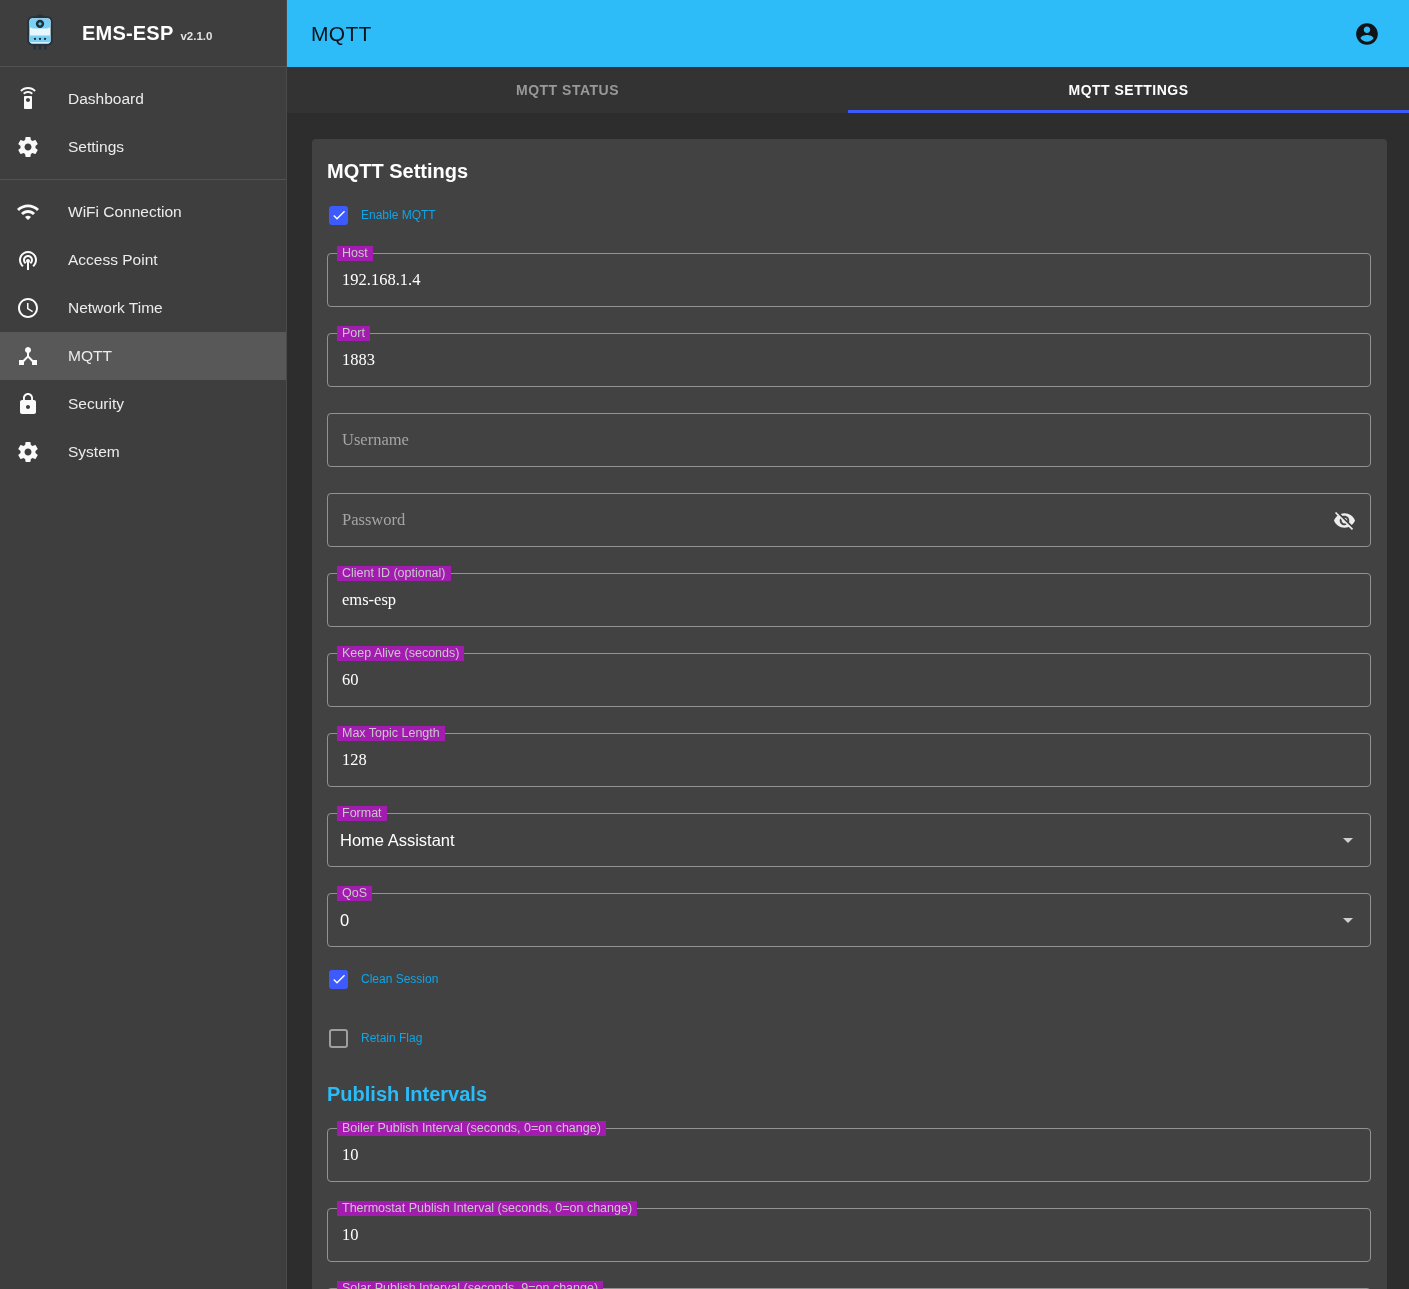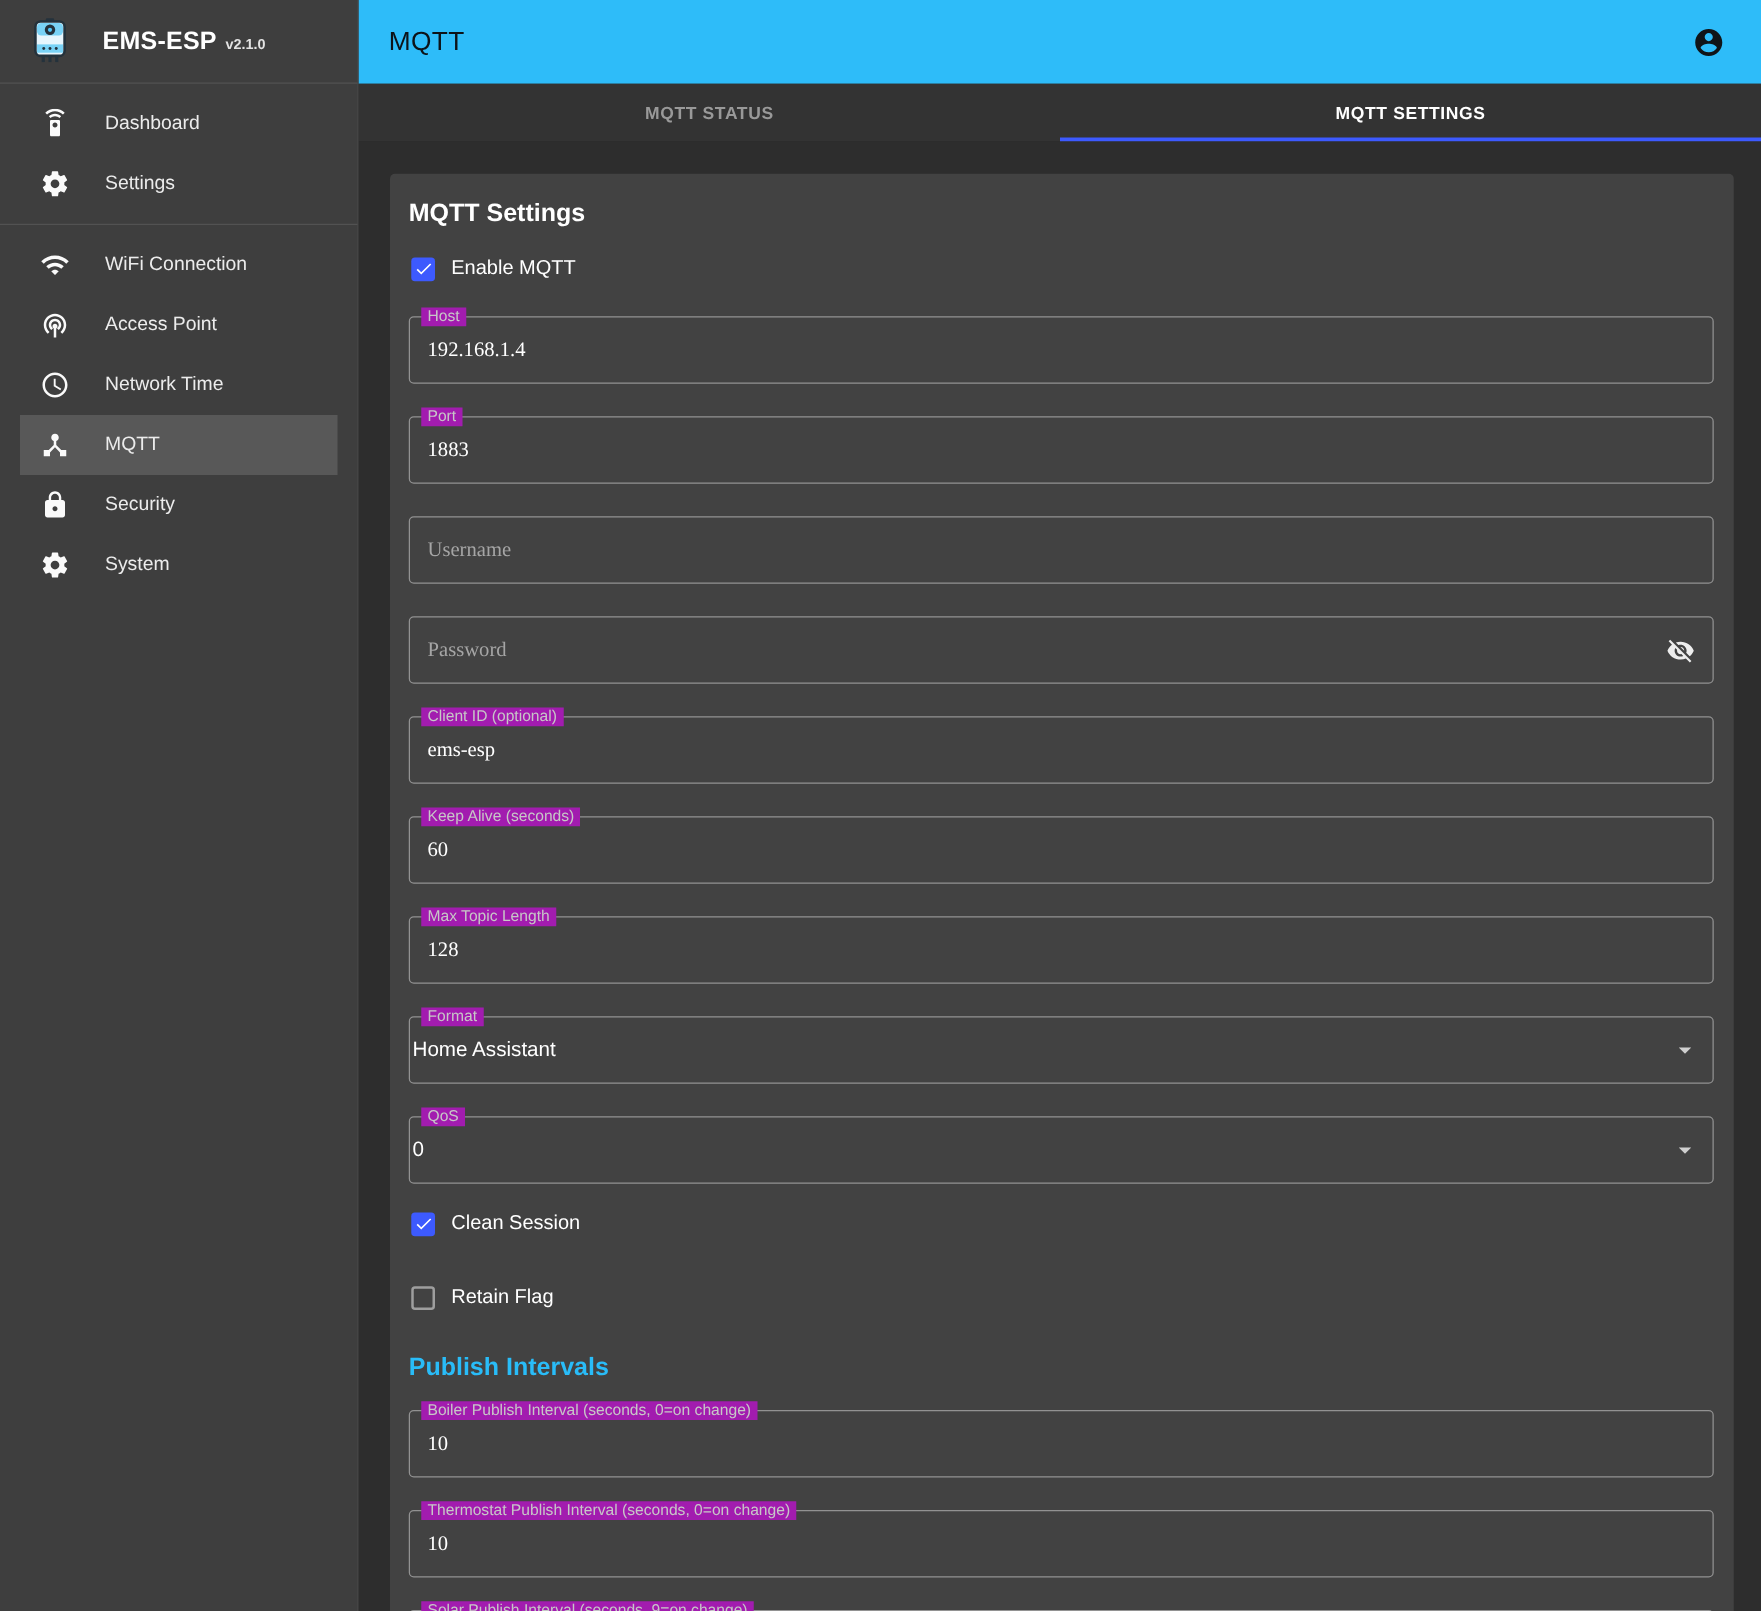--- a/index.html
+++ b/index.html
@@ -9,21 +9,21 @@
 
   
   .sidebar { width:287px; flex:0 0 287px; background:#3e3e3e; border-right:1px solid #4a4a4a;
              display:flex; flex-direction:column; }
   .sidebar-header { height:67px; flex:0 0 67px; display:flex; align-items:center;
                     padding:0 20px; border-bottom:1px solid #525252; }
   .logo { width:40px; height:40px; margin-right:22px; }
   .brand-wrap { display:flex; align-items:baseline; }
   .brand { color:#ffffff; font-size:20px; font-weight:700; letter-spacing:.2px; }
   .version { color:#e3e3e3; font-size:11.5px; font-weight:600; margin-left:7px; }
-  .nav-list { padding:8px 16px; }
+  .nav-list { padding:8px 0; }
   .nav-item { height:48px; display:flex; align-items:center; padding:0 16px;
               color:#ececec; font-size:15.5px; cursor:pointer; }
   .nav-item.active { background:#585858; }
   .nav-icon { width:24px; height:24px; margin-right:28px; flex:0 0 24px; }
   .nav-icon svg { width:24px; height:24px; fill:#fafafa; }
   .nav-divider { border-top:1px solid #525252; }
 
   
   .main { flex:1; display:flex; flex-direction:column; background:#2d2d2d; }
   .appbar { height:67px; flex:0 0 67px; background:#2ebcf9; display:flex;
@@ -51,37 +51,37 @@
 
   
   .check-row { display:flex; align-items:center; height:24px; margin-top:20px; cursor:pointer; }
   .check-row + .check-row { margin-top:35px; }
   .card-title + .check-row { margin-top:20px; }
   .checkbox { width:19px; height:19px; border-radius:3px; margin-left:2px;
               display:flex; align-items:center; justify-content:center; }
   .checkbox.checked { background:#3d5afe; }
   .checkbox.checked svg { width:16px; height:16px; fill:#ffffff; }
   .checkbox.unchecked { border:2px solid #9e9e9e; background:transparent; }
-  .check-label { color:#ffffff; font-size:16px; margin-left:13px; }
+  .check-label { color:#0ea5e9; font-size:12px; margin-left:13px; }
 
   
   .field { position:relative; height:54px; margin-top:26px;
            border:1px solid #929292; border-radius:4px; }
   .field-label { position:absolute; top:-8px; left:9px; background:#a21caf; padding:0 5px;
                  font-size:12.5px; color:#c7c7c7; line-height:15px; white-space:nowrap; }
   .field input { width:100%; height:100%; background:transparent; border:none; outline:none;
                  color:#ffffff; font-size:16.5px; padding:0 44px 0 14px;
                  font-family:Liberation Serif, serif; }
   .field input::placeholder { color:#a5a5a5; opacity:1; }
   .eye-btn { position:absolute; right:10px; top:50%; transform:translateY(-50%);
              background:none; border:none; cursor:pointer; width:32px; height:32px;
              display:flex; align-items:center; justify-content:center; }
   .eye-btn svg { width:23px; height:23px; fill:#ededed; }
 
-  .select-value { position:absolute; left:2px; top:50%; transform:translateY(-50%);
+  .select-value { position:absolute; left:12px; top:50%; transform:translateY(-50%);
                   color:#ffffff; font-size:16.5px; }
   .caret { position:absolute; right:17px; top:50%; margin-top:-2px; width:0; height:0;
            border-left:5px solid transparent; border-right:5px solid transparent;
            border-top:5px solid #cfcfcf; }
   .field.select { cursor:pointer; }
 </style>
 </head>
 <body>
 
 <div class="app">

